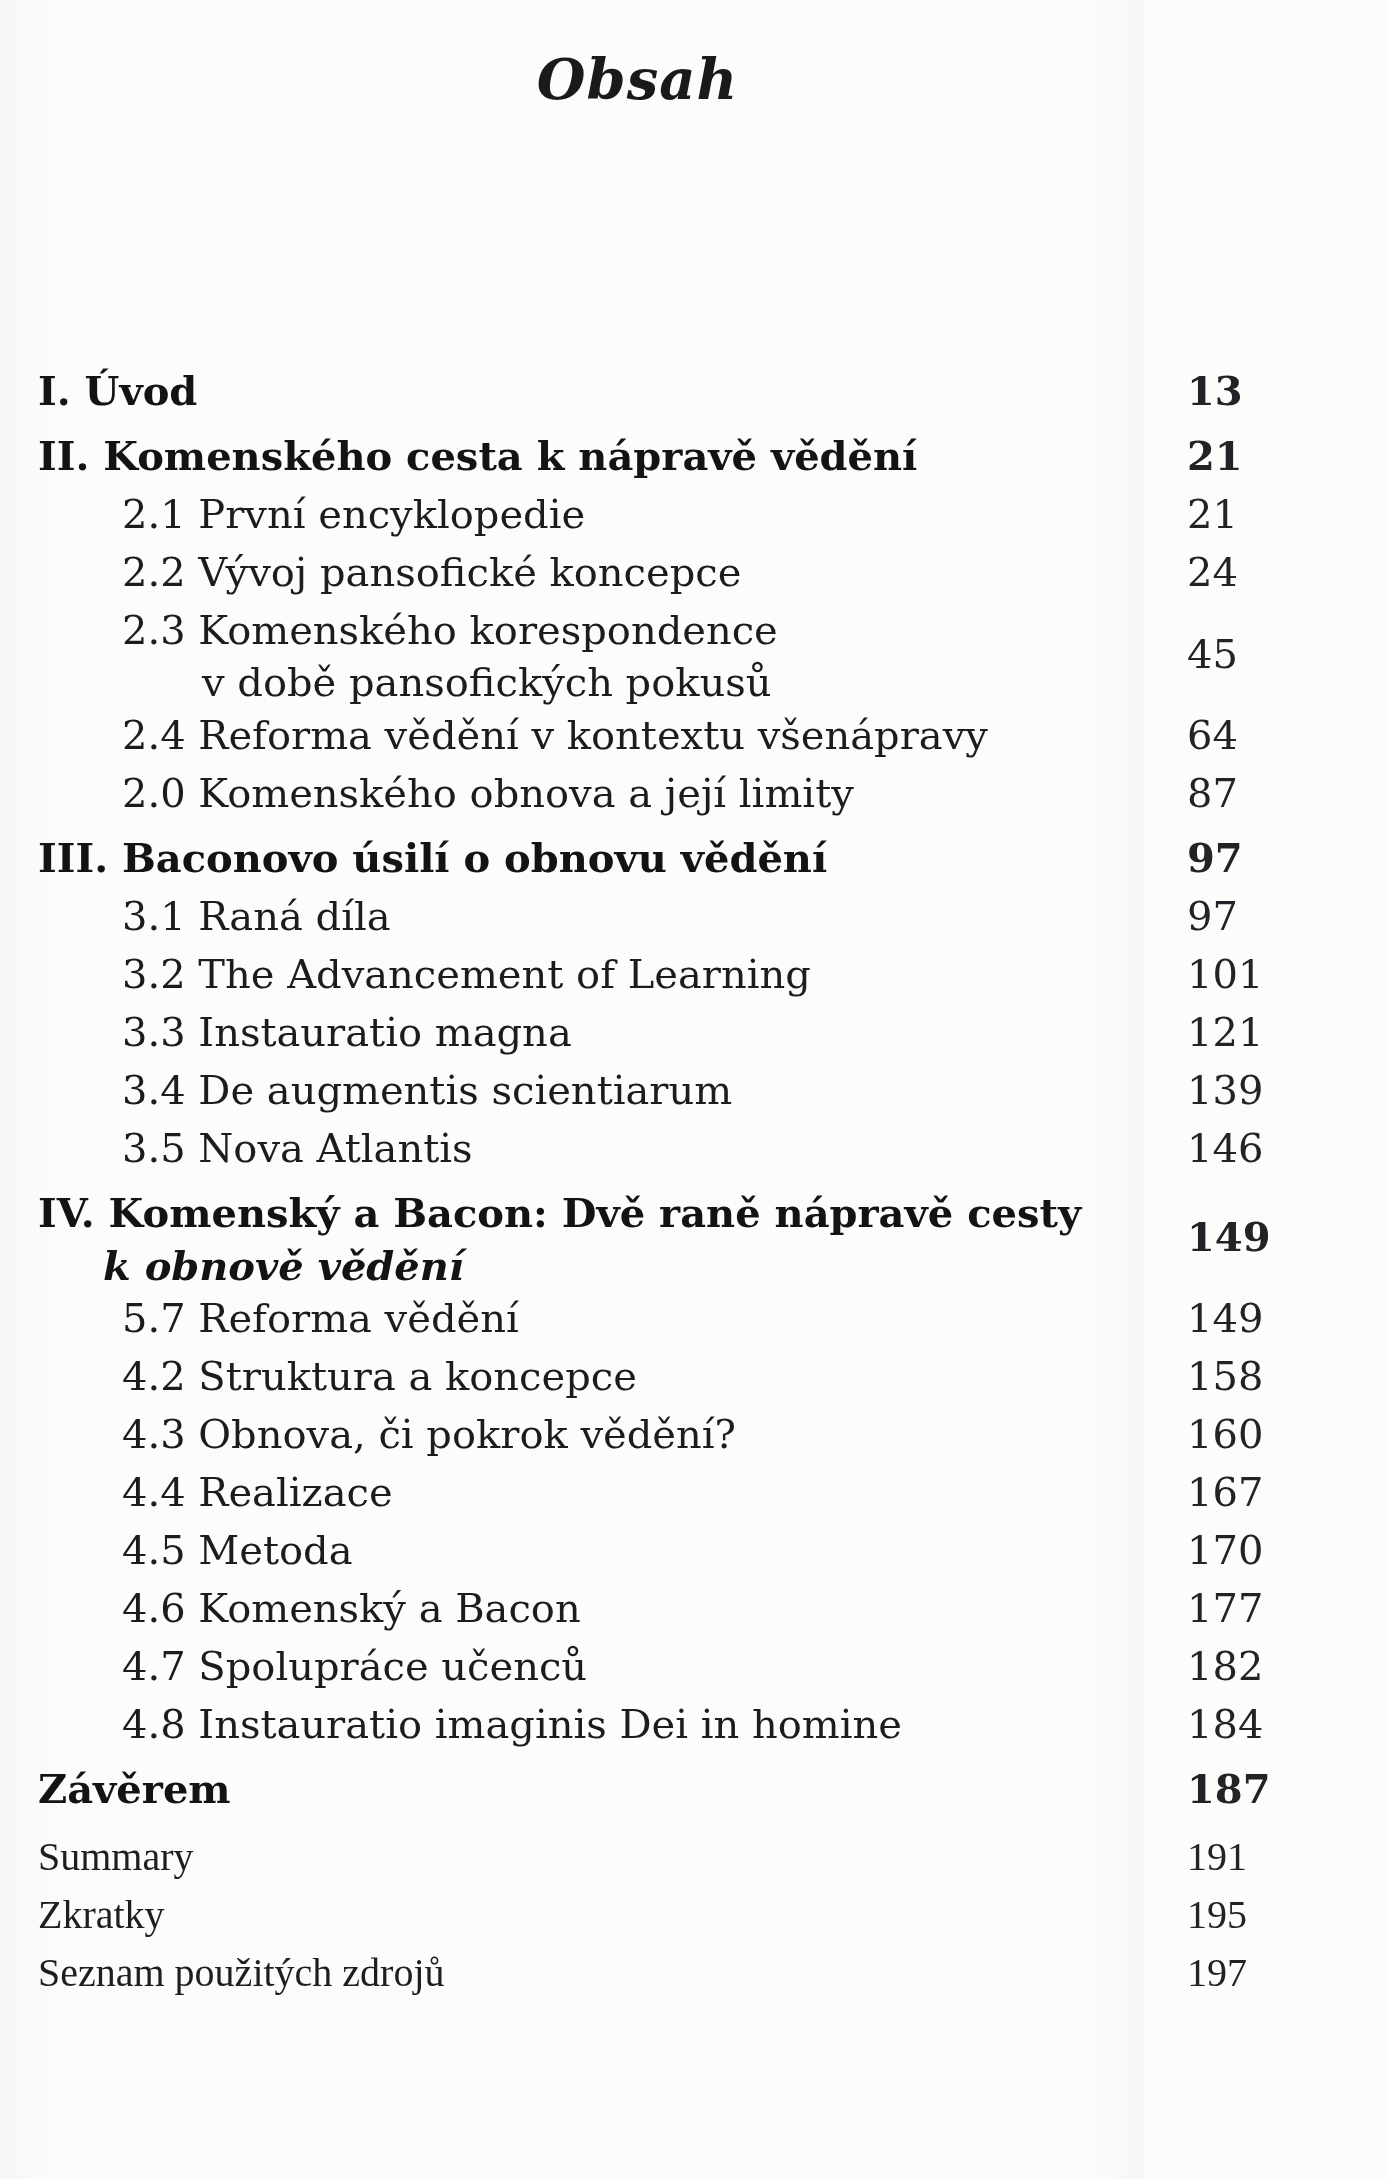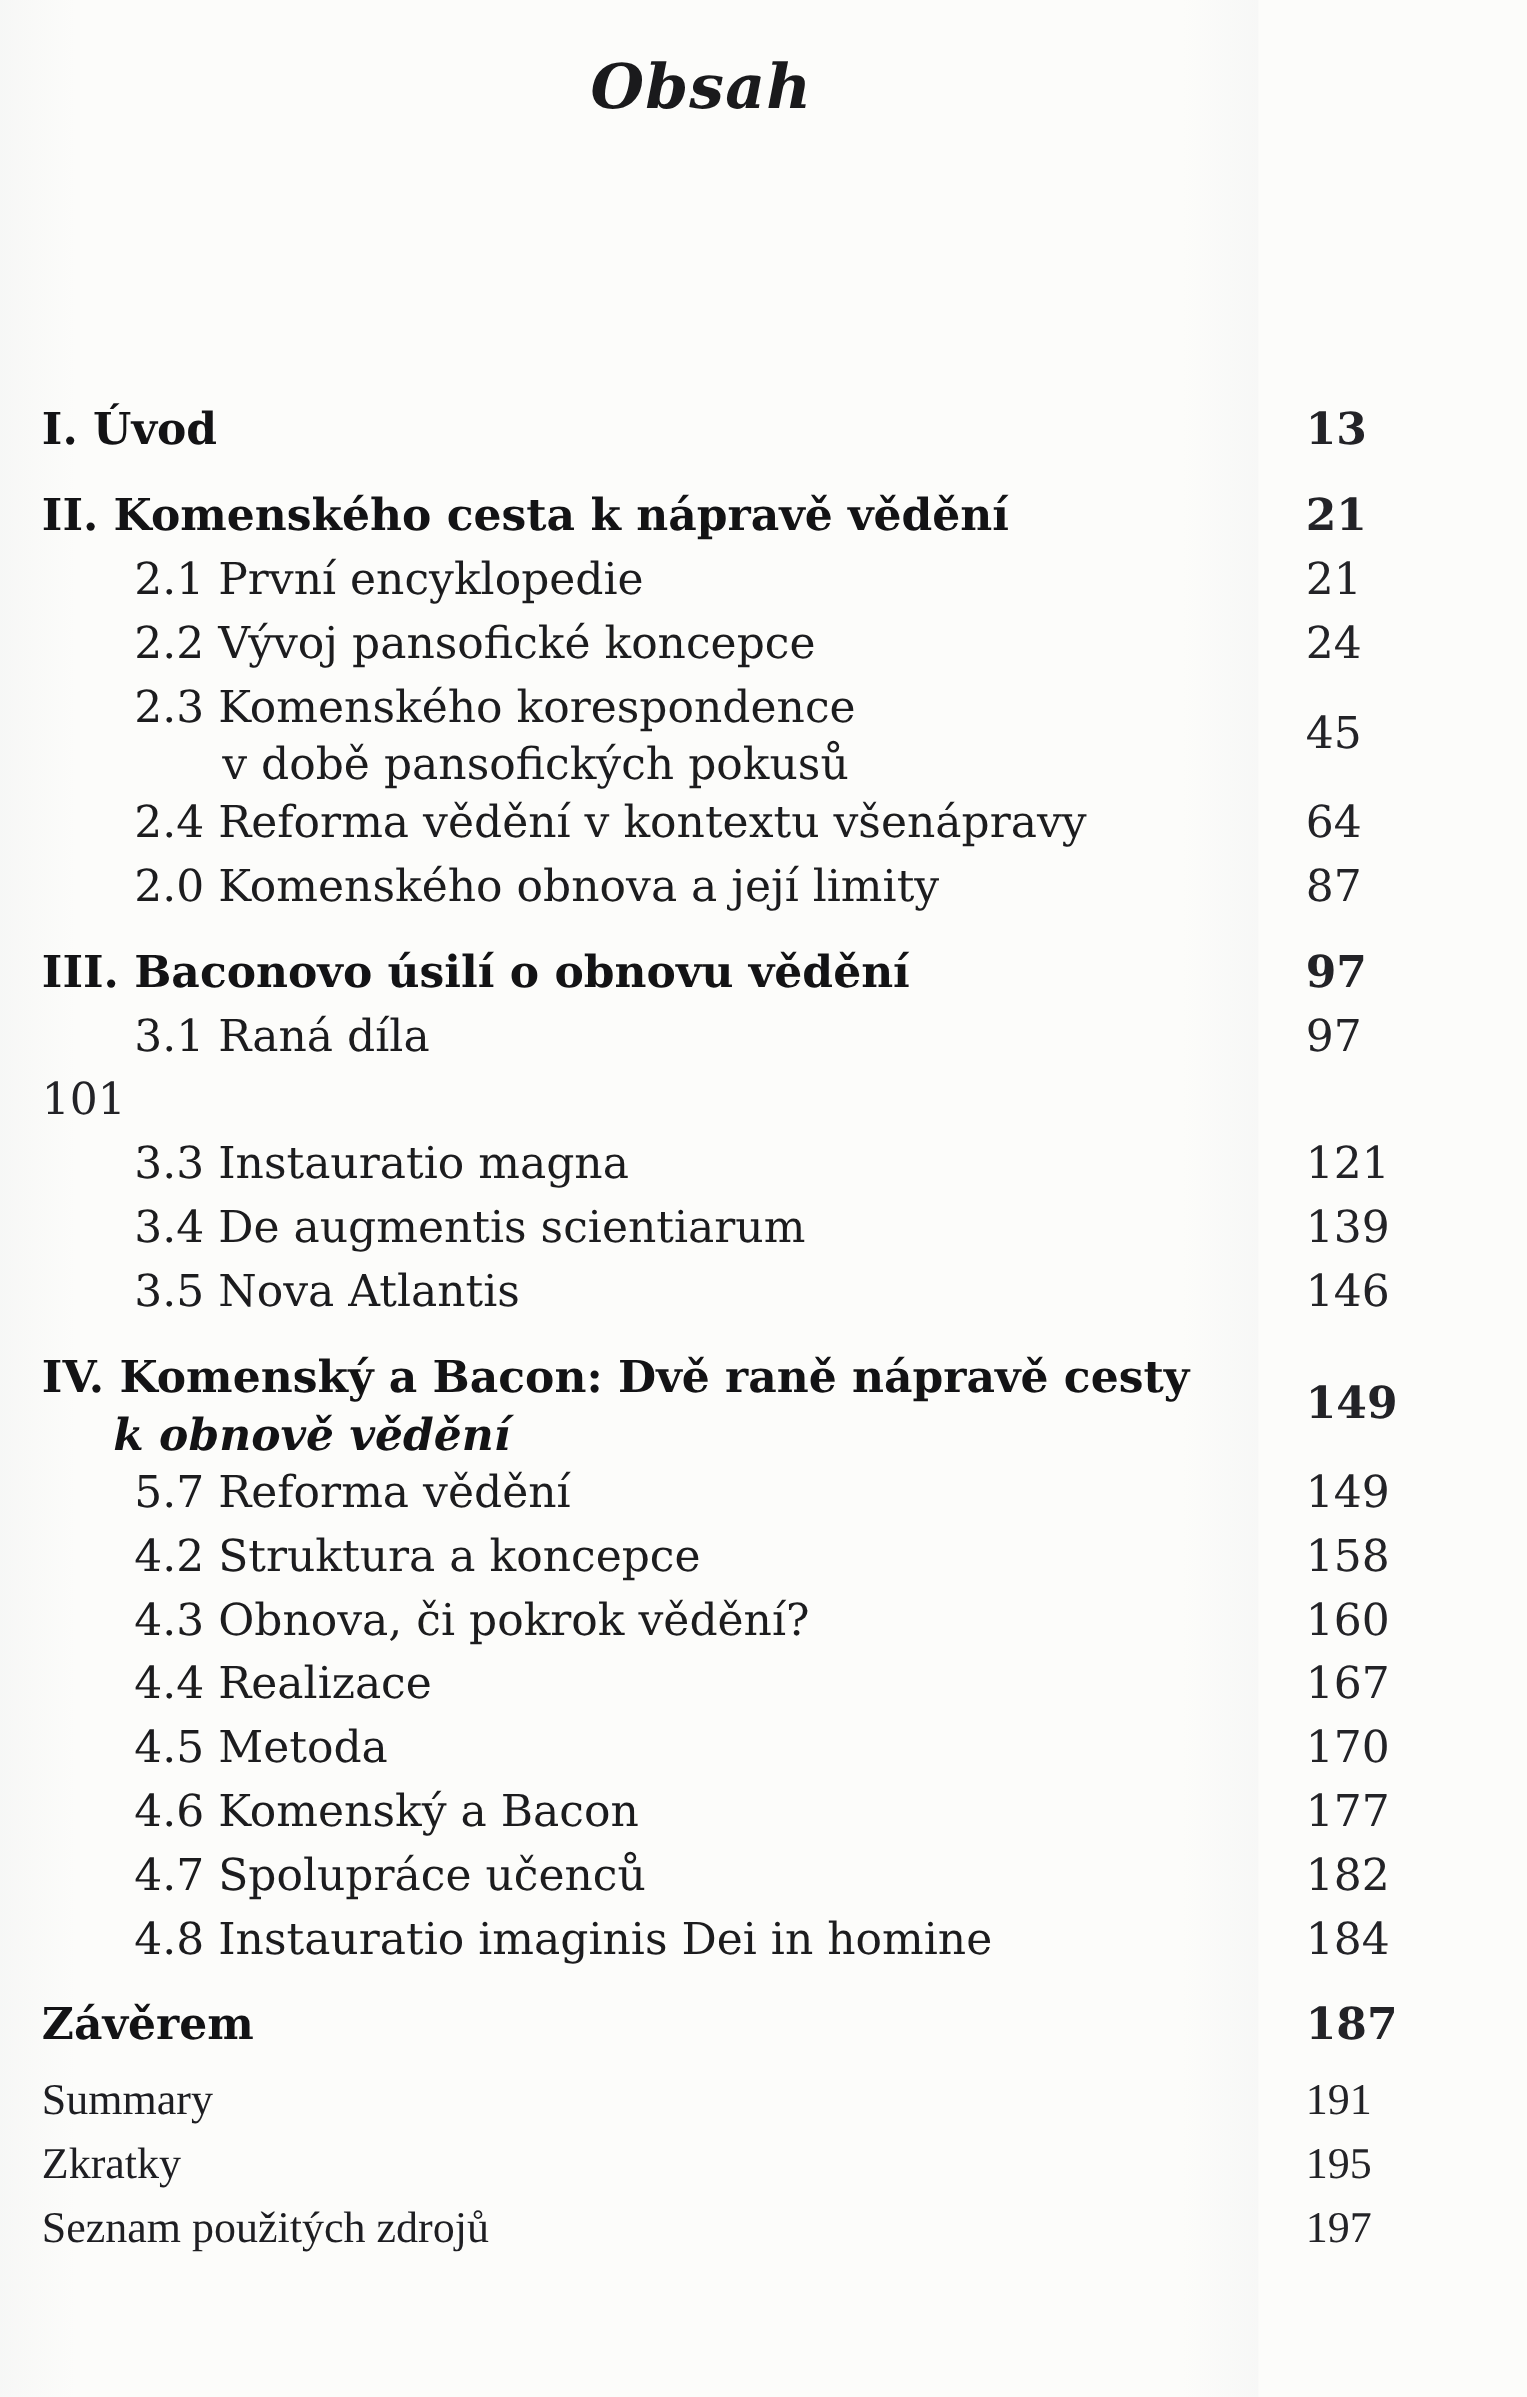--- a/index.html
+++ b/index.html
@@ -55,21 +55,21 @@
     line-height: 58px;
     color: #232327;
     font-variant-numeric: oldstyle-nums;
     font-feature-settings: "onum";
   }
   .row .line1 { display: block; }
   .row .line2 { display: block; line-height: 47px; }
   .row.chapter {
     font-weight: bold;
     color: #131315;
-    margin-top: 20px;
+    margin-top: 7px;
   }
   .row.chapter .line2 { padding-left: 65px; font-style: italic; }
   .row.sub .label-block { padding-left: 84px; }
   .row.sub .line2 { padding-left: 80px; }
   .row.back { color: #1e1e22; font-family: Liberation Serif, serif; }
   .row.first { margin-top: 0; }
   .row.backfirst { margin-top: 10px; }
 </style>
 </head>
 <body>
@@ -144,20 +144,24 @@
 
   <div class="row sub">
     <span class="label-block">
       <span class="line1">3.1 Raná díla</span>
 
     </span>
     <span class="page-num">97</span>
   </div>
 
   <div class="row sub">
+    <span class="label-block">
+      <span class="line1">3.2 The Advancement of Learning</span>
+
+    </span>
     <span class="page-num">101</span>
   </div>
 
   <div class="row sub">
     <span class="label-block">
       <span class="line1">3.3 Instauratio magna</span>
 
     </span>
     <span class="page-num">121</span>
   </div>

